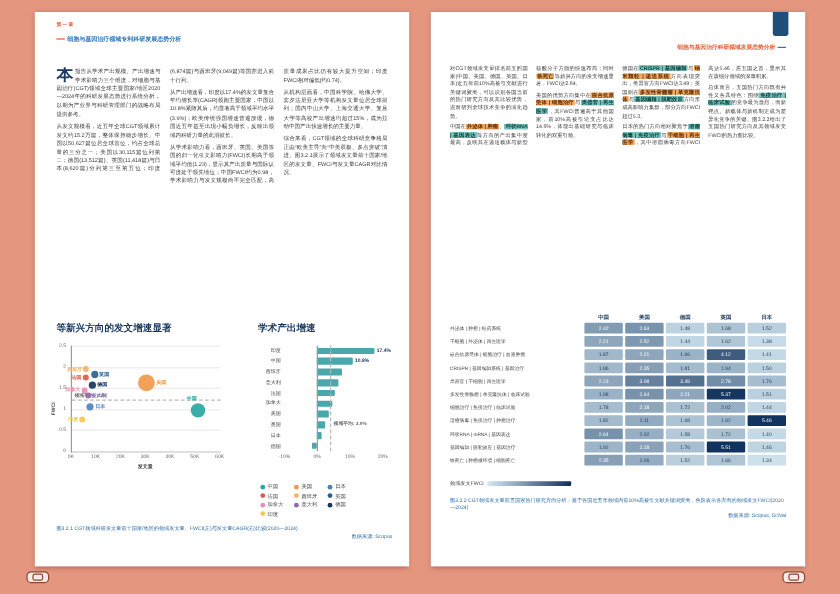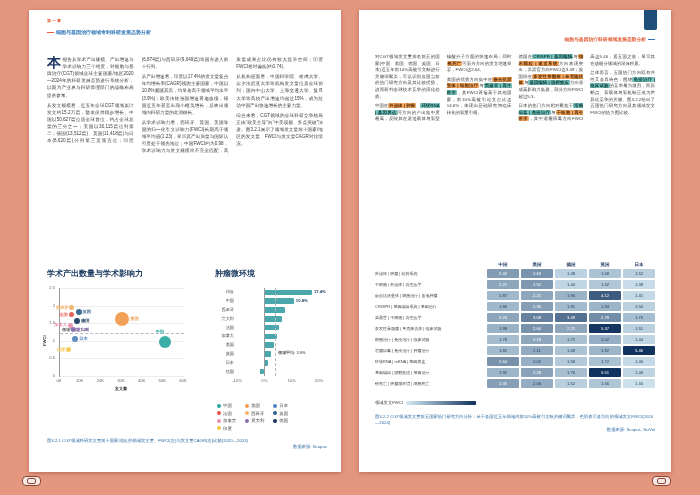--- a/index.html
+++ b/index.html
@@ -91,22 +91,22 @@
 
     <div class="lp-body body-cols" id="lp-body">
         <p><span class="dropcap">本</span><span>报告从学术产出规模、产出增速与学术影响力三个维度，对细胞与基因治疗(CGT)领域全球主要国家/地区2020—2024年的科研发展态势进行系统分析，以期为产业界与科研管理部门的战略布局提供参考。</span></p>
         <p><span>从发文规模看，近五年全球CGT领域累计发文约15.2万篇，整体保持稳步增长。中国以50,627篇位居全球首位，约占全球总量的三分之一；美国以30,115篇位列第二；德国(13,512篇)、英国(11,418篇)与日本(8,620篇)分列第三至第五位；印度(6,874篇)与西班牙(9,049篇)等国亦进入前十行列。</span></p>
         <p><span>从产出增速看，印度以17.4%的发文量复合年均增长率(CAGR)领跑主要国家，中国以10.8%紧随其后，均显著高于领域平均水平(3.9%)；欧美传统强国增速普遍放缓，德国近五年甚至出现小幅负增长，反映出领域内科研力量的此消彼长。</span></p>
         <p><span>从学术影响力看，西班牙、英国、美国等国的归一化引文影响力(FWCI)长期高于领域平均值(1.23)，显示其产出质量与国际认可度处于领先地位；中国FWCI约为0.98，学术影响力与发文规模尚不完全匹配，高质量成果占比仍有较大提升空间；印度FWCI相对偏低(约0.74)。</span></p>
         <p><span>从机构层面看，中国科学院、哈佛大学、宾夕法尼亚大学等机构发文量位居全球前列；国内中山大学、上海交通大学、复旦大学等高校产出增速均超过15%，成为拉动中国产出快速增长的主要力量。</span></p>
         <p><span>综合来看，CGT领域的全球科研竞争格局正由“欧美主导”向“中美双极、多点突破”演进。图3.2.1展示了领域发文量前十国家/地区的发文量、FWCI与发文量CAGR对比情况。</span></p>
       </div>
 
-    <div class="sec-title scatter-title">学术产出数量与学术影响力</div>
-    <div class="sec-title bar-title">肿瘤微环境</div>
+    <div class="sec-title scatter-title">等新兴方向的发文增速显著</div>
+    <div class="sec-title bar-title">学术产出增速</div>
 
     <div id="scatter">
         <div class="plot" style="left: 18px; top: 4px; width: 124px; height: 88px;">
           <div class="gridline" style="top: 88px;"></div>
           <div class="gridline" style="top: 70.4px;"></div>
           <div class="gridline" style="top: 52.8px;"></div>
           <div class="gridline" style="top: 35.2px;"></div>
           <div class="gridline" style="top: 17.6px;"></div>
           <div class="gridline" style="top: 0px;"></div>
           <div class="avg-h" style="top: 44.704px;"></div>

